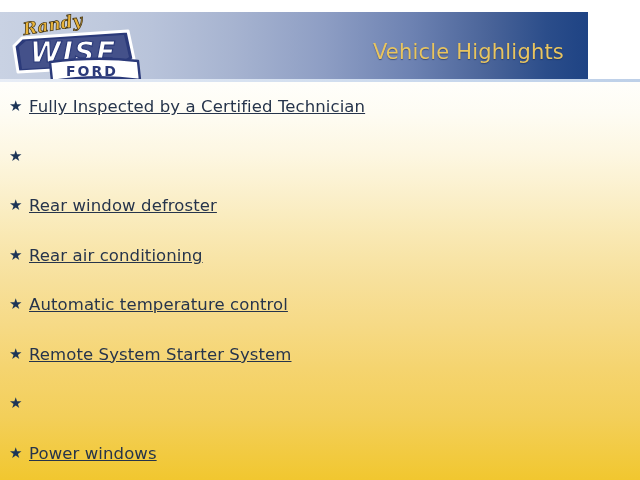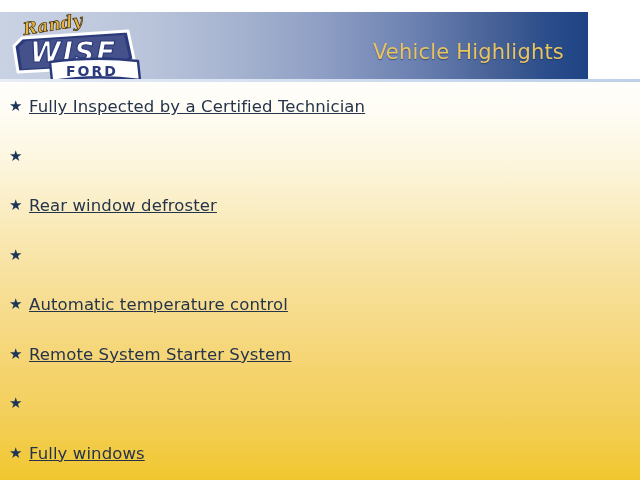--- a/index.html
+++ b/index.html
@@ -159,37 +159,38 @@
         <span class="bullet-star">★</span>
       </li>
 
       <li class="highlight-item">
         <span class="bullet-star">★</span>
         <span class="item-label">Rear window defroster</span>
       </li>
 
       <li class="highlight-item">
         <span class="bullet-star">★</span>
+        <span class="item-label">Rear air conditioning</span>
       </li>
 
       <li class="highlight-item">
         <span class="bullet-star">★</span>
         <span class="item-label">Automatic temperature control</span>
       </li>
 
       <li class="highlight-item">
         <span class="bullet-star">★</span>
         <span class="item-label">Remote System Starter System</span>
       </li>
 
       <li class="highlight-item">
         <span class="bullet-star">★</span>
       </li>
 
       <li class="highlight-item">
         <span class="bullet-star">★</span>
-        <span class="item-label">Fully windows</span>
+        <span class="item-label">Power windows</span>
       </li>
 
     </ul>
   </div>
 
 </div>
 
 </body></html>

